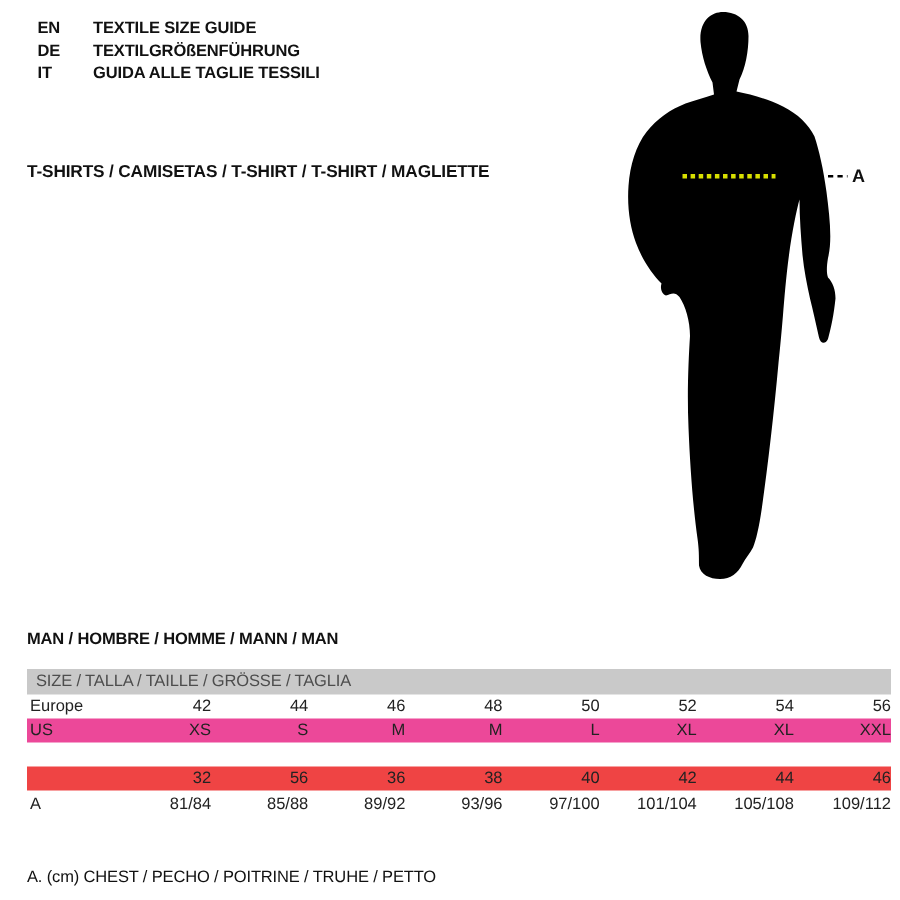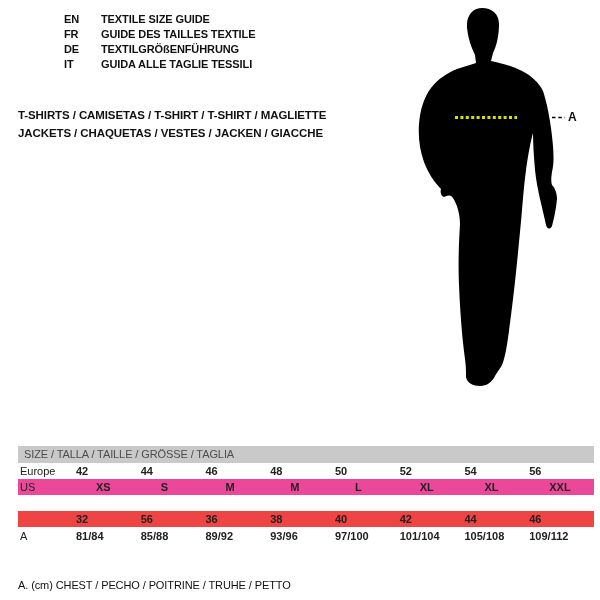--- a/index.html
+++ b/index.html
@@ -3,21 +3,21 @@
 <meta charset="utf-8">
 <style>
   html,body{margin:0;padding:0;background:#fff;}
   .page{position:relative;width:600px;height:600px;background:#ffffff;
         font-family:"Liberation Sans",sans-serif;color:#111;overflow:hidden;}
 
   
   .lang-list{position:absolute;left:25px;top:12px;}
   .lang-row{display:flex;height:15px;line-height:15px;font-weight:bold;
             font-size:11px;letter-spacing:-0.1px;}
-  .lang-code{width:37px;margin-left:39px;}
+  .lang-code{width:37px;}
 
   
   .categories{position:absolute;left:18px;top:106px;font-weight:bold;
               font-size:11.5px;line-height:18px;letter-spacing:-0.1px;}
 
   
   .figure-wrap{position:absolute;left:400px;top:0;width:200px;height:420px;}
   .figure-wrap svg{position:absolute;left:0;top:0;}
   .measure-label{position:absolute;left:168px;top:110px;font-size:12px;
                  font-weight:bold;color:#111;}
@@ -26,53 +26,48 @@
   .section-title{position:absolute;left:18px;top:420px;font-weight:bold;
                  font-size:11px;letter-spacing:-0.1px;}
 
   
   .size-table{position:absolute;left:18px;top:446px;width:576px;font-size:11px;}
   .table-header{height:17px;line-height:17px;padding-left:6px;font-size:11px;
                 color:#4d4d4d;letter-spacing:-0.1px;}
   .t-row{display:flex;height:16px;line-height:16px;color:#222;}
   .t-row:last-child{height:18px;line-height:18px;}
   .row-label{width:56px;padding-left:2px;}
-  .cell{flex:1;text-align:left;font-weight:bold;}
+  .cell{flex:1;text-align:right;}
 
   
   .footnote{position:absolute;left:18px;top:579px;font-weight:normal;
             font-size:11px;letter-spacing:-0.1px;}
 </style>
 </head>
 <body>
 
 <div class="page">
 
   <div class="lang-list" id="lang-list">
       <div class="lang-row">
         <span class="lang-code">EN</span>
         <span>TEXTILE SIZE GUIDE</span>
       </div>
       <div class="lang-row">
-        <span class="lang-code">FR</span>
-        <span>GUIDE DES TAILLES TEXTILE</span>
-      </div>
-      <div class="lang-row">
         <span class="lang-code">DE</span>
         <span>TEXTILGRÖßENFÜHRUNG</span>
       </div>
       <div class="lang-row">
         <span class="lang-code">IT</span>
         <span>GUIDA ALLE TAGLIE TESSILI</span>
       </div>
     </div>
 
   <div class="categories">
     <div>T-SHIRTS / CAMISETAS / T-SHIRT / T-SHIRT / MAGLIETTE</div>
-    <div>JACKETS / CHAQUETAS / VESTES / JACKEN / GIACCHE</div>
   </div>
 
   <div class="figure-wrap">
     <svg width="200" height="420" viewBox="0 0 200 420">
       <path fill="#000000" d="M67,28
            C66,14 74,8 82,8
            C92,8 99,14 99,24
            C99,34 97,45 93,53
            L91,61
            C101,63 112,66 122,71
@@ -106,20 +101,21 @@
            C38,79 47,73 57,69
            C63,67 70,65 76,63
            L75,55
            C71,47 68,38 67,28 Z"></path>
       <line x1="55" y1="117.5" x2="117" y2="117.5" stroke="#d8e000" stroke-width="3" stroke-dasharray="3 2.4"></line>
       <line x1="152" y1="117.5" x2="165" y2="117.5" stroke="#000" stroke-width="1.6" stroke-dasharray="3.5 2.8"></line>
     </svg>
     <span class="measure-label">A</span>
   </div>
 
+  <div class="section-title">MAN / HOMBRE / HOMME / MANN / MAN</div>
 
   <div class="size-table">
     <div class="table-header" style="background: rgb(201, 201, 201);">SIZE / TALLA / TAILLE / GRÖSSE / TAGLIA</div>
     <div id="table-rows">
         <div class="t-row">
           <span class="row-label">Europe</span>
           <span class="cell">42</span>
           <span class="cell">44</span>
           <span class="cell">46</span>
           <span class="cell">48</span>

